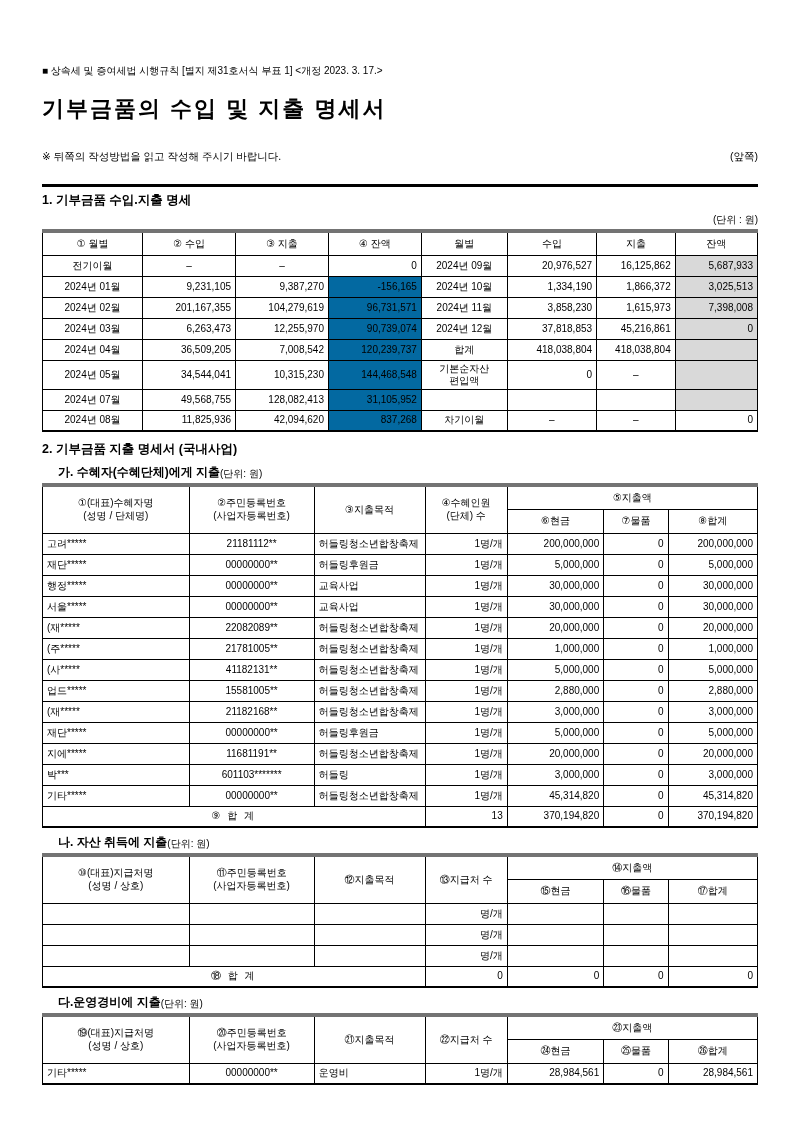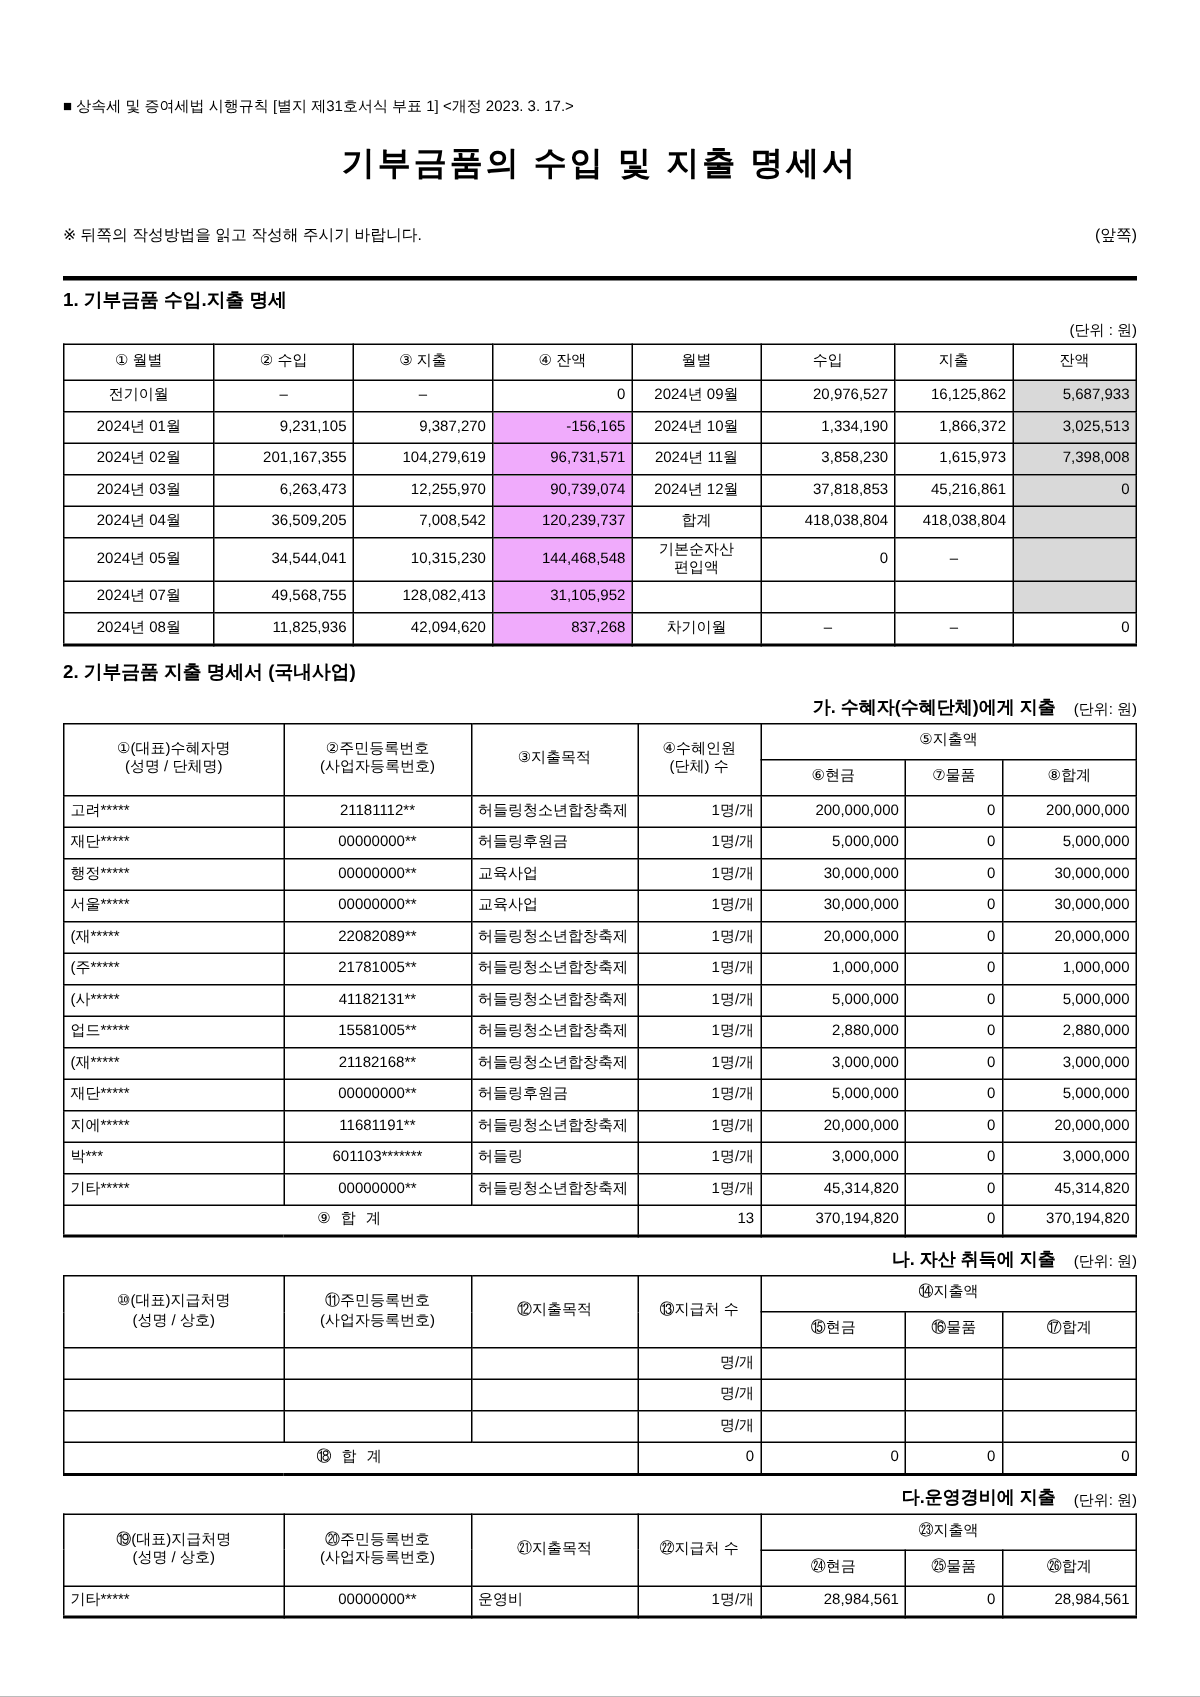--- a/index.html
+++ b/index.html
@@ -4,42 +4,42 @@
 <style>
   html,body{margin:0;padding:0;background:#888;}
   .page{
     width:800px;height:1131px;box-sizing:border-box;
     margin:0 auto;background:#fff;color:#000;
     padding:64px 42px 0 42px;
     font-family:"Liberation Sans","DejaVu Sans",sans-serif;
     overflow:hidden;
   }
   .reg-note{font-size:10px;margin-bottom:16px;}
-  .title{text-align:center;font-size:22px;font-weight:bold;letter-spacing:2px;margin:14px 0 26px 0;}
+  .title{font-size:22px;font-weight:bold;letter-spacing:2px;margin:14px 0 26px 0;}
   .note-row{display:flex;justify-content:space-between;align-items:flex-end;font-size:10.5px;margin-bottom:20px;}
   .rule{border-top:3px solid #000;margin-bottom:5px;}
   .sec-head{font-weight:bold;font-size:12.5px;margin:5px 0 2px 0;}
-  .sub-row{display:flex;justify-content:flex-end;align-items:flex-end;margin:6px 0 2px 0;gap:12px;}
+  .sub-row{display:flex;justify-content:flex-start;align-items:flex-end;margin:6px 0 2px 0;}
   .sub-head{font-weight:bold;font-size:12px;padding-left:16px;}
   .sub-head.noindent{padding-left:0;}
   .unit{text-align:right;font-size:10px;margin:4px 0 2px 0;}
   .unit-inline{font-size:10px;}
 
   table.t{width:100%;border-collapse:collapse;table-layout:fixed;
-    border-top:1px solid #737373;border-bottom:2px solid #000;}
+    border-top:4px solid #737373;border-bottom:2px solid #000;}
   .t th,.t td{border:1px solid #000;font-size:10px;padding:2px 4px;
     box-sizing:border-box;overflow:hidden;}
   .t th{font-weight:normal;text-align:center;white-space:pre-line;line-height:1.25;}
   .t td{height:21px;line-height:1.2;vertical-align:middle;white-space:pre-line;}
   .t thead th{height:24px;}
 
   
   .t1 td{text-align:right;}
   .t1 tbody td:nth-child(1),.t1 tbody td:nth-child(5){text-align:center;}
-  .t1 tbody td:nth-child(4){background:#f0abfc;}
+  .t1 tbody td:nth-child(4){background:#0369a1;}
   .t1 tbody tr:first-child td:nth-child(4){background:transparent;}
   .t1 tbody tr:nth-child(-n+7) td:nth-child(8){background:#d9d9d9;}
 
   
   .t2 td{text-align:right;}
   .t2 tbody td:nth-child(1){text-align:left;}
   .t2 tbody td:nth-child(2){text-align:center;}
   .t2 tbody td:nth-child(3){text-align:left;word-break:break-all;}
   .t2 tfoot td{text-align:right;}
   .t2 tfoot td.c{text-align:center;letter-spacing:2px;}

